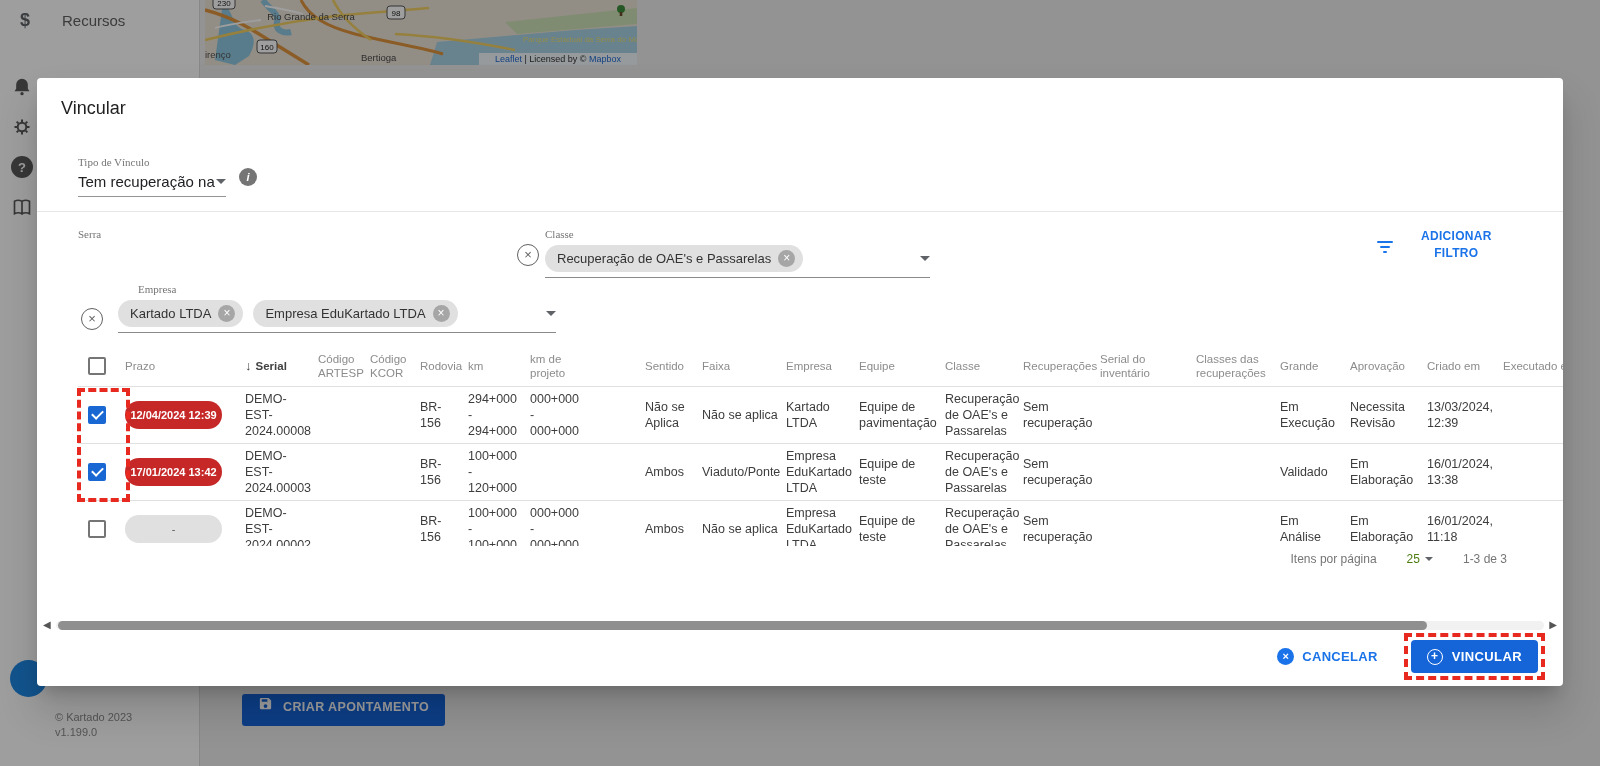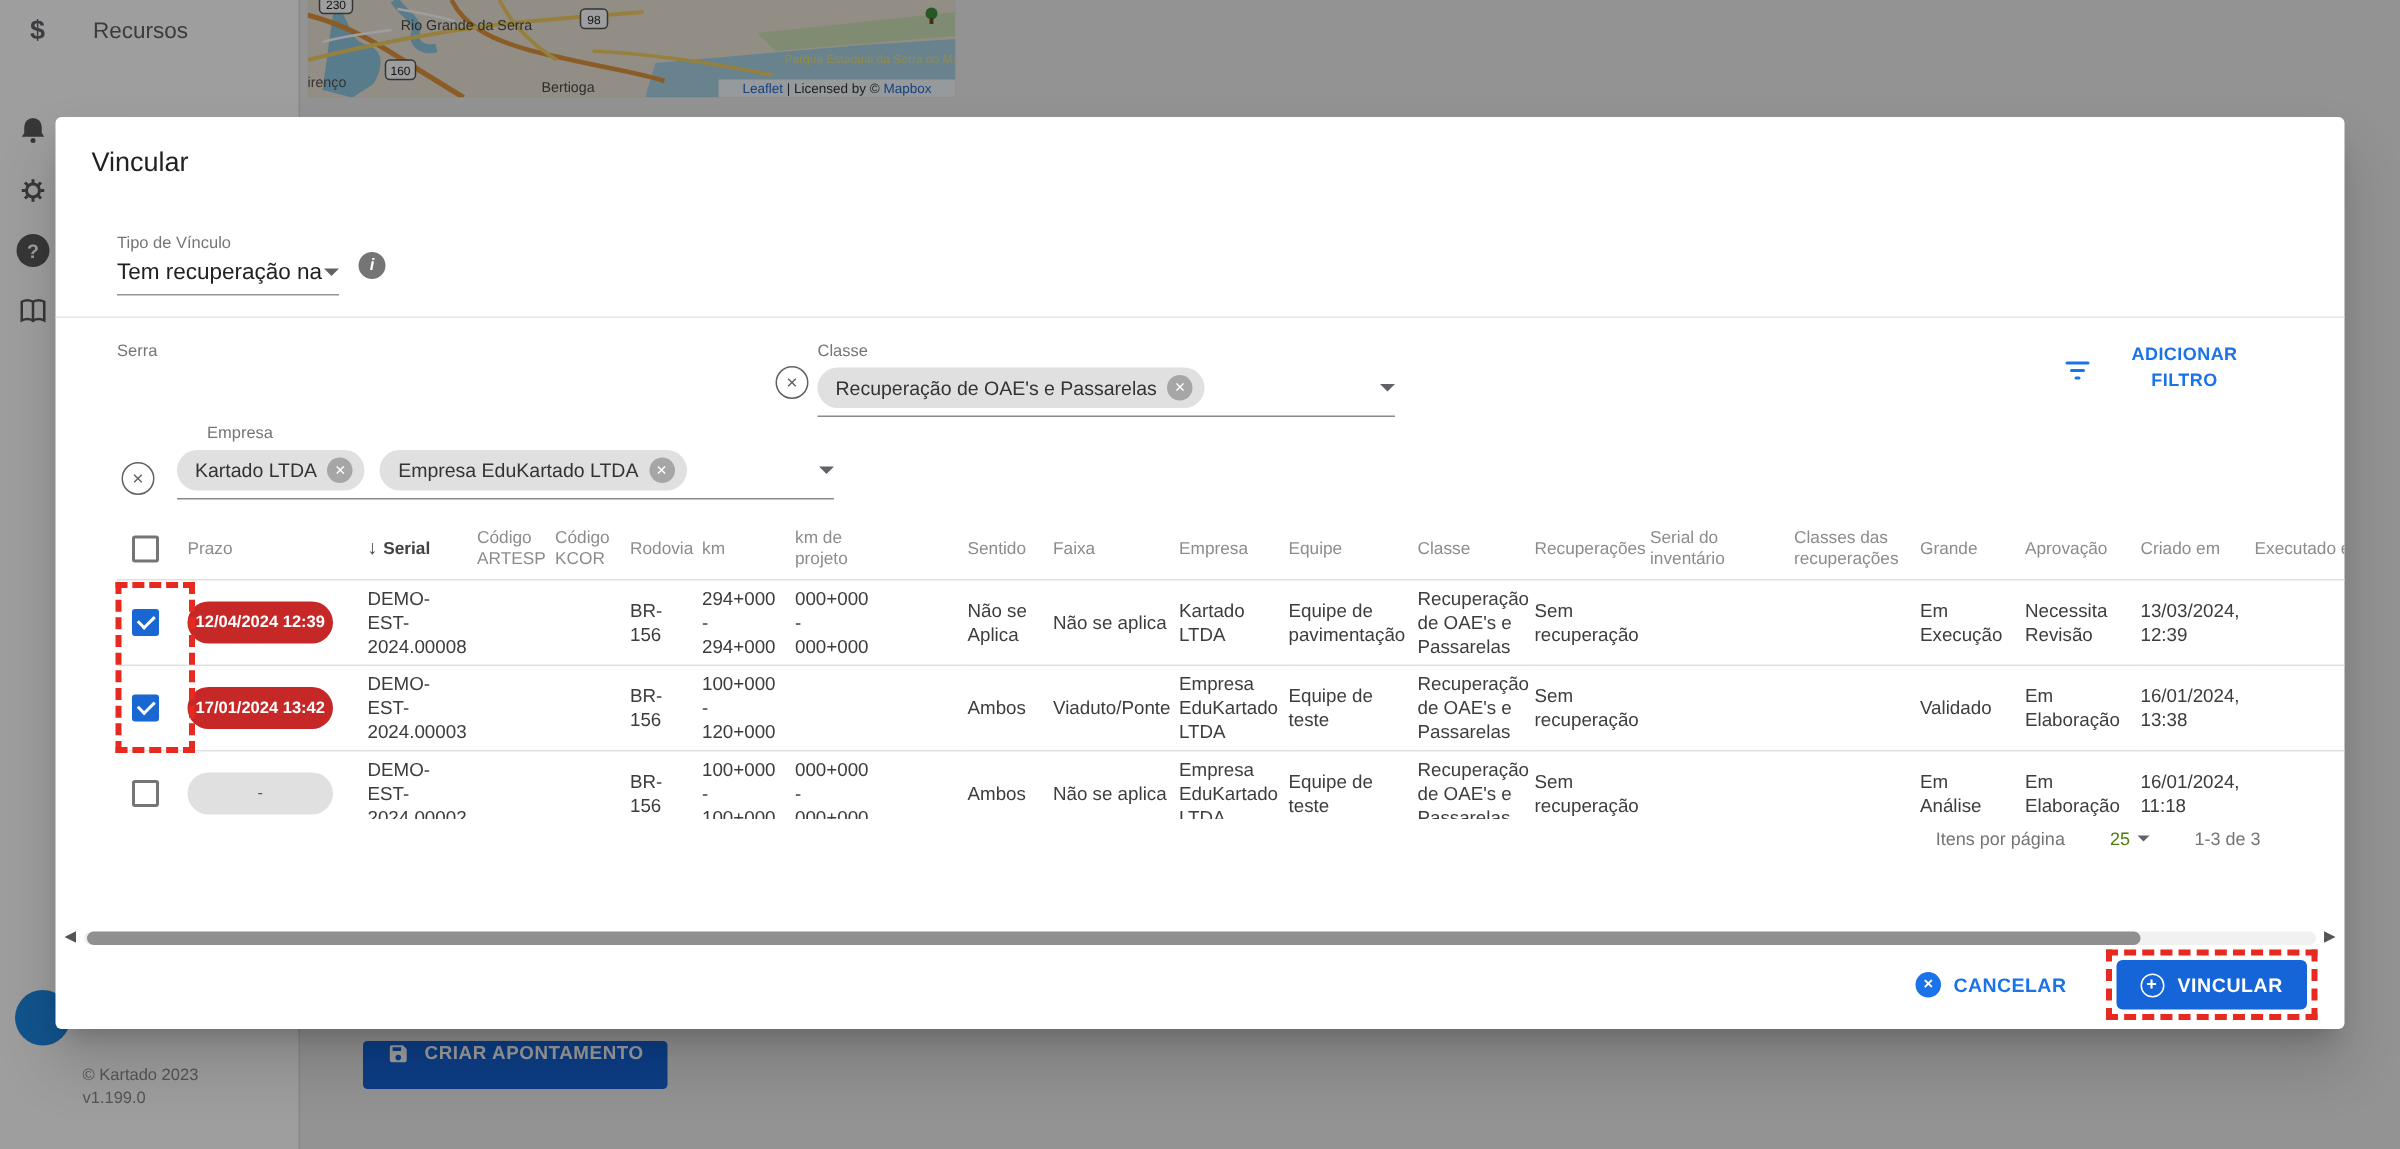--- a/index.html
+++ b/index.html
@@ -30,36 +30,36 @@
   .map svg { display:block; }
   .map-attr {
     position:absolute; right:0; bottom:0; background:rgba(255,255,255,.85);
     font-size:9px; padding:1px 16px; color:#333; white-space:nowrap;
   }
   .map-attr .lnk { color:#236bd2; }
 
   .create-btn {
     position:absolute; left:242px; top:694px; height:32px;
     background:#1565d8; color:#fff; border:none; border-radius:3px;
-    display:flex; align-items:flex-start; gap:10px; padding:1px 16px;
+    display:flex; align-items:flex-end; gap:10px; padding:12px 16px;
     font-size:12.5px; font-weight:bold; letter-spacing:.4px; cursor:pointer;
     font-family:"Liberation Sans", sans-serif;
   }
 
   .backdrop { position:absolute; inset:0; background:rgba(0,0,0,.38); z-index:5; }
 
   
   .modal {
     position:absolute; left:37px; top:78px; width:1526px; height:608px;
     background:#fff; border-radius:4px; z-index:10;
     box-shadow:0 11px 15px -7px rgba(0,0,0,.2), 0 24px 38px 3px rgba(0,0,0,.14);
   }
   .modal-title { position:absolute; left:24px; top:20px; font-size:18px; color:#212121; }
 
-  .fld-label { font-size:11px; color:#757575; margin-bottom:5px; }
+  .fld-label { font-size:11px; color:#757575; margin-bottom:5px;font-family:Liberation Serif, serif; }
 
   .tipo-field { position:absolute; left:41px; top:78px; width:148px; }
   .tipo-select {
     display:flex; align-items:center; justify-content:space-between;
     border-bottom:1px solid #949494; padding-bottom:6px;
     font-size:15px; color:#202124; cursor:pointer;
   }
   .caret { width:0; height:0; border-left:5px solid transparent; border-right:5px solid transparent; border-top:5px solid #5f6368; }
   .info-icon {
     position:absolute; left:202px; top:90px; width:18px; height:18px; border-radius:50%;

